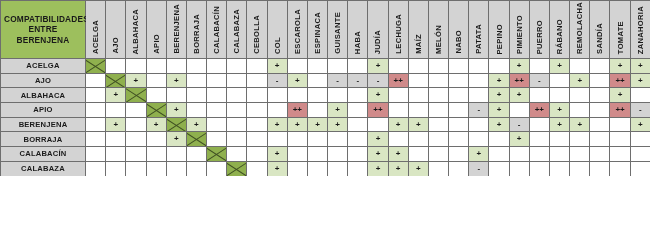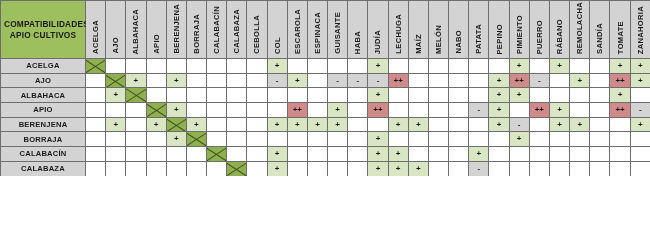--- a/index.html
+++ b/index.html
@@ -37,21 +37,21 @@
   .clip td.c{height:6px;}
 </style>
 </head>
 <body>
 
 <table id="matrix">
   <thead>
     <tr>
       <th class="corner">
         <div>COMPATIBILIDADES</div>
-        <div>APIO CULTIVOS</div>
+        <div>ENTRE BERENJENA</div>
       </th>
     <th class="chead" style="width: 20.1786px;">
           <span>ACELGA</span>
         </th>
         <th class="chead" style="width: 20.1786px;">
           <span>AJO</span>
         </th>
         <th class="chead" style="width: 20.1786px;">
           <span>ALBAHACA</span>
         </th>

